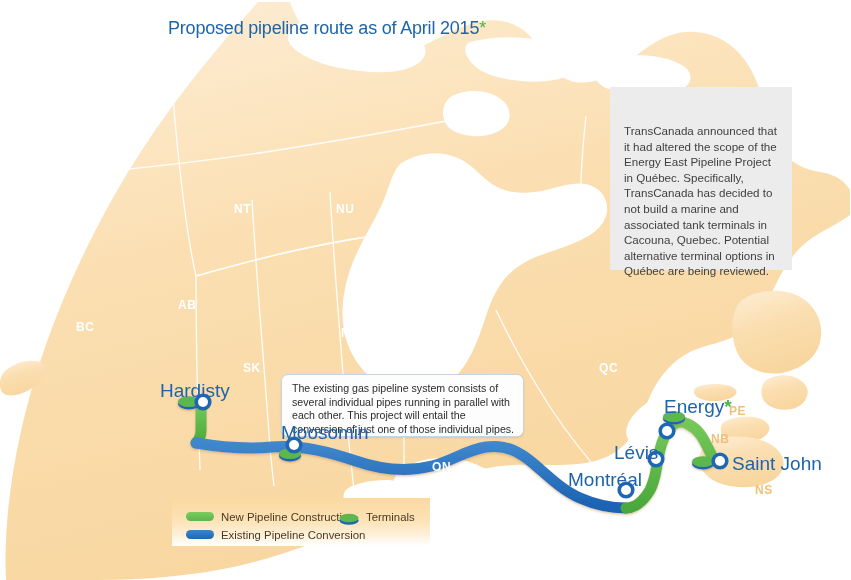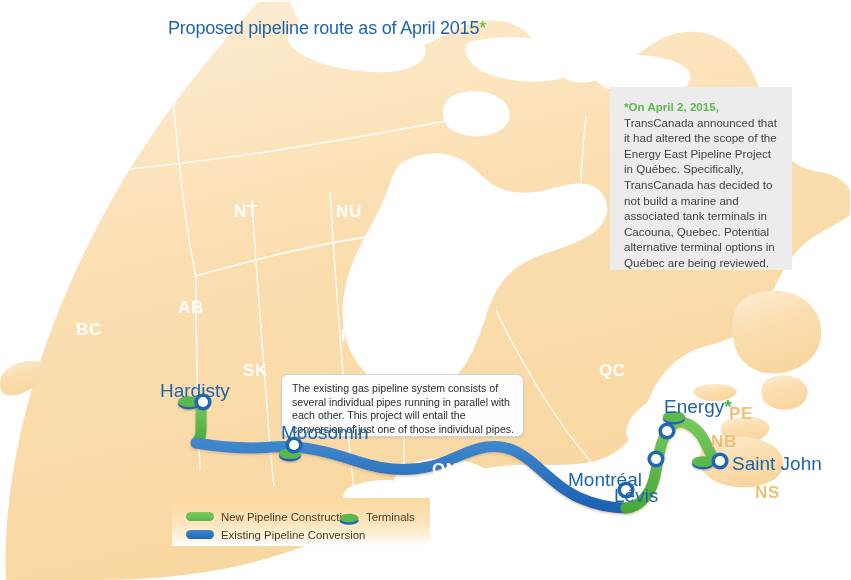--- a/index.html
+++ b/index.html
@@ -28,21 +28,21 @@
     position:absolute;left:610px;top:87px;width:182px;height:183px;
     background:#ececec;
     box-sizing:border-box;
     padding:12px 13px 10px 14px;
   }
   #note-box .note-head{
     color:#5cb84e;font-weight:bold;font-size:11.6px;
     line-height:15.6px;display:block;
   }
   #note-box .note-body{
-    color:#3f3f3f;font-size:11.6px;line-height:15.6px;display:block;
+    color:#3f3f3f;font-size:11.6px;line-height:15.6px;display:block;margin-top:24px;
   }
 
   
   #pipe-note{
     position:absolute;left:281px;top:330px;width:243px;height:63px;
     background:#fdfdfd;border:1px solid #c8d4e0;border-radius:7px;
     box-sizing:border-box;padding:7px 4px 6px 10px;
     box-shadow:0 1px 2px rgba(120,110,90,0.18);
     margin-top:44px;
   }
@@ -52,21 +52,21 @@
 
   
   .city-label{
     position:absolute;color:#1e64a8;font-size:19px;font-weight:normal;
     white-space:nowrap;
   }
   .city-label .star{color:#4cb648;font-weight:bold;}
 
   
   .prov-label{
-    position:absolute;font-size:17px;font-weight:bold;white-space:nowrap;
+    position:absolute;font-size:12px;font-weight:bold;white-space:nowrap;
     letter-spacing:0.6px;
     text-align:right;
   }
   .prov-white{color:#ffffff;}
   .prov-tan{color:#f0c07a;}
 
   
   #legend{
     position:absolute;left:172px;top:498px;width:258px;height:48px;
     background:linear-gradient(180deg,#fbd9a0 0%,#fce2b6 46%,#fdf0d8 76%,#ffffff 100%);
@@ -296,38 +296,37 @@
         <circle cx="720" cy="461" r="5" fill="#ffffff"></circle>
       </g>
     </g>
   </svg>
 
   <div id="page-title">
     <span>Proposed pipeline route as of April 2015</span><span class="star">*</span>
   </div>
 
   <div id="note-box">
-    <span class="note-head">*On April 2, 2015,</span>
     <span class="note-body">TransCanada announced that it had altered the scope of the Energy East Pipeline Project in Québec. Specifically, TransCanada has decided to not build  a marine and associated tank terminals in Cacouna, Quebec. Potential alternative terminal options in Québec are being reviewed.</span>
   </div>
 
   <div id="pipe-note">
     <span class="pn-text">The existing gas pipeline system consists of several individual pipes running in parallel with each other. This project will entail the conversion of just one of those individual pipes.</span>
   </div>
 
   <div class="city-label" style="left:160px;top:380px;">
     <span>Hardisty</span>
   </div>
   <div class="city-label" style="left:281px;top:422px;">
     <span>Moosomin</span>
   </div>
   <div class="city-label" style="left:568px;top:469px;">
     <span>Montréal</span>
   </div>
-  <div class="city-label" style="left:614px;top:442px;margin-top:43px;">
+  <div class="city-label" style="left:614px;top:442px;">
     <span>Lévis</span>
   </div>
   <div class="city-label" style="left:664px;top:396px;">
     <span>Energy</span><span class="star">*</span>
   </div>
   <div class="city-label" style="left:732px;top:453px;">
     <span>Saint John</span>
   </div>
 
   <div class="prov-label prov-white" style="left:63px;top:127px;">YT</div>

